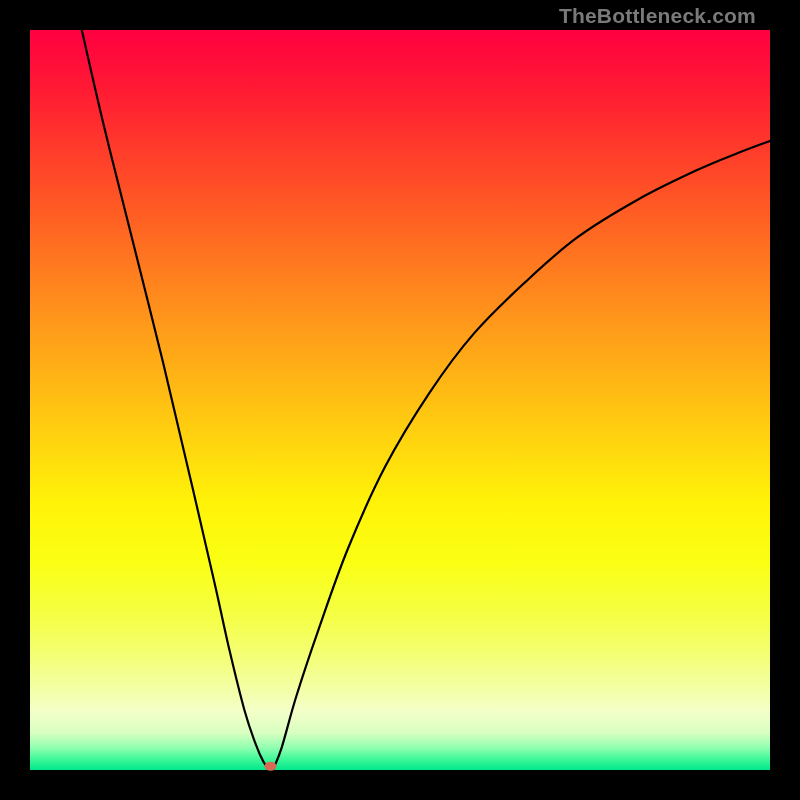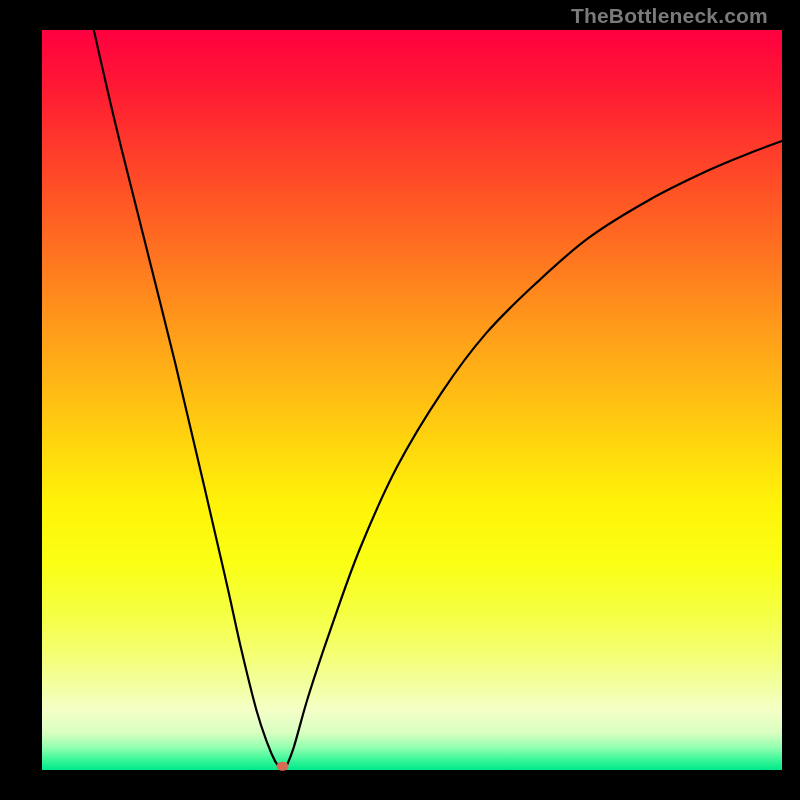--- a/index.html
+++ b/index.html
@@ -10,21 +10,20 @@
     background: #000;
     overflow: hidden;
   }
   .frame {
     position: absolute;
     left: 0;
     top: 0;
     width: 780px;
     height: 800px;
     background: #000;
-    margin-left: 12px;
   }
   .plot-area {
     position: absolute;
     left: 30px;
     top: 30px;
     width: 740px;
     height: 740px;
     background: linear-gradient(to bottom,
       #ff0040 0%,
       #ff1a33 8%,

